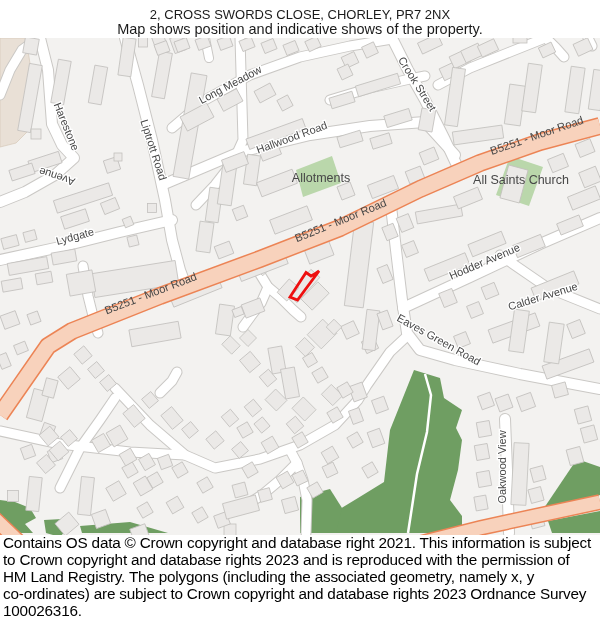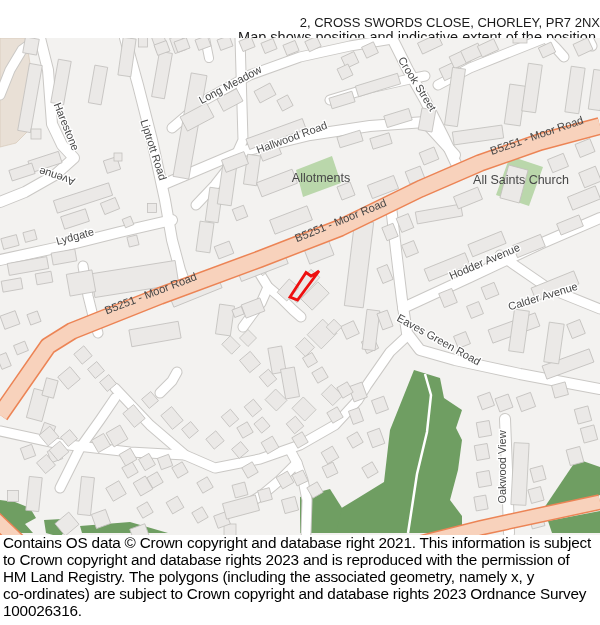--- a/index.html
+++ b/index.html
@@ -1,23 +1,23 @@
 <!DOCTYPE html>
 <html><head><meta charset="utf-8"><style>
 html,body{margin:0;padding:0;background:#ffffff;width:600px;height:625px;overflow:hidden}
 body{font-family:"Liberation Sans",sans-serif;position:relative}
-.title{position:absolute;top:12px;left:0;width:600px;text-align:right;color:#1a1a1a}
+.title{position:absolute;top:4px;left:0;width:600px;text-align:center;color:#1a1a1a}
 .t1{font-size:13px;line-height:15px;margin-top:3px}
 .t2{font-size:14.5px;line-height:15px}
 .footer{position:absolute;top:535px;left:3px;width:640px;font-size:15.3px;line-height:16.9px;color:#000;letter-spacing:-0.2px}
 </style></head>
 <body>
 <div class="title">
     <div class="t1">2, CROSS SWORDS CLOSE, CHORLEY, PR7 2NX</div>
-<div class="t2">Map shows position and indicative extent of the position.</div>
+<div class="t2">Map shows position and indicative shows of the property.</div>
   </div>
 <svg width="600" height="497" viewBox="0 38 600 497" style="position:absolute;left:0;top:38px">
     <rect x="0" y="38" width="600" height="497" fill="#f3f2f0"></rect>
     <polygon points="0,38 26,38 31,70 33,105 27,132 16,143 0,147" fill="#e9e0d6" stroke="#d8cbbc" stroke-width="0.8"></polygon>
     <polygon points="296,170 332,156 341,183 303,197" fill="#bad7ab"></polygon>
     <polygon points="510,156 543,167 529,206 496,195" fill="#bad7ab"></polygon>
     <path d="M414,370 L440,378 L444,398 L462,410 L456,428 L462,440 L458,470 L450,500 L462,516 L462,533 L312,533 L330,515 L358,498 L384,482 L390,430 L402,400 Z" fill="#6f9e62"></path>
     <polygon points="540,514 577,459 600,467 600,495 548,514" fill="#6f9e62"></polygon>
     <polygon points="0,500 15,502 30,508 36,518 25,524 33,533 0,533" fill="#6f9e62"></polygon>
     <polygon points="44,520 62,519 68,528 60,537 46,533" fill="#6f9e62"></polygon>

